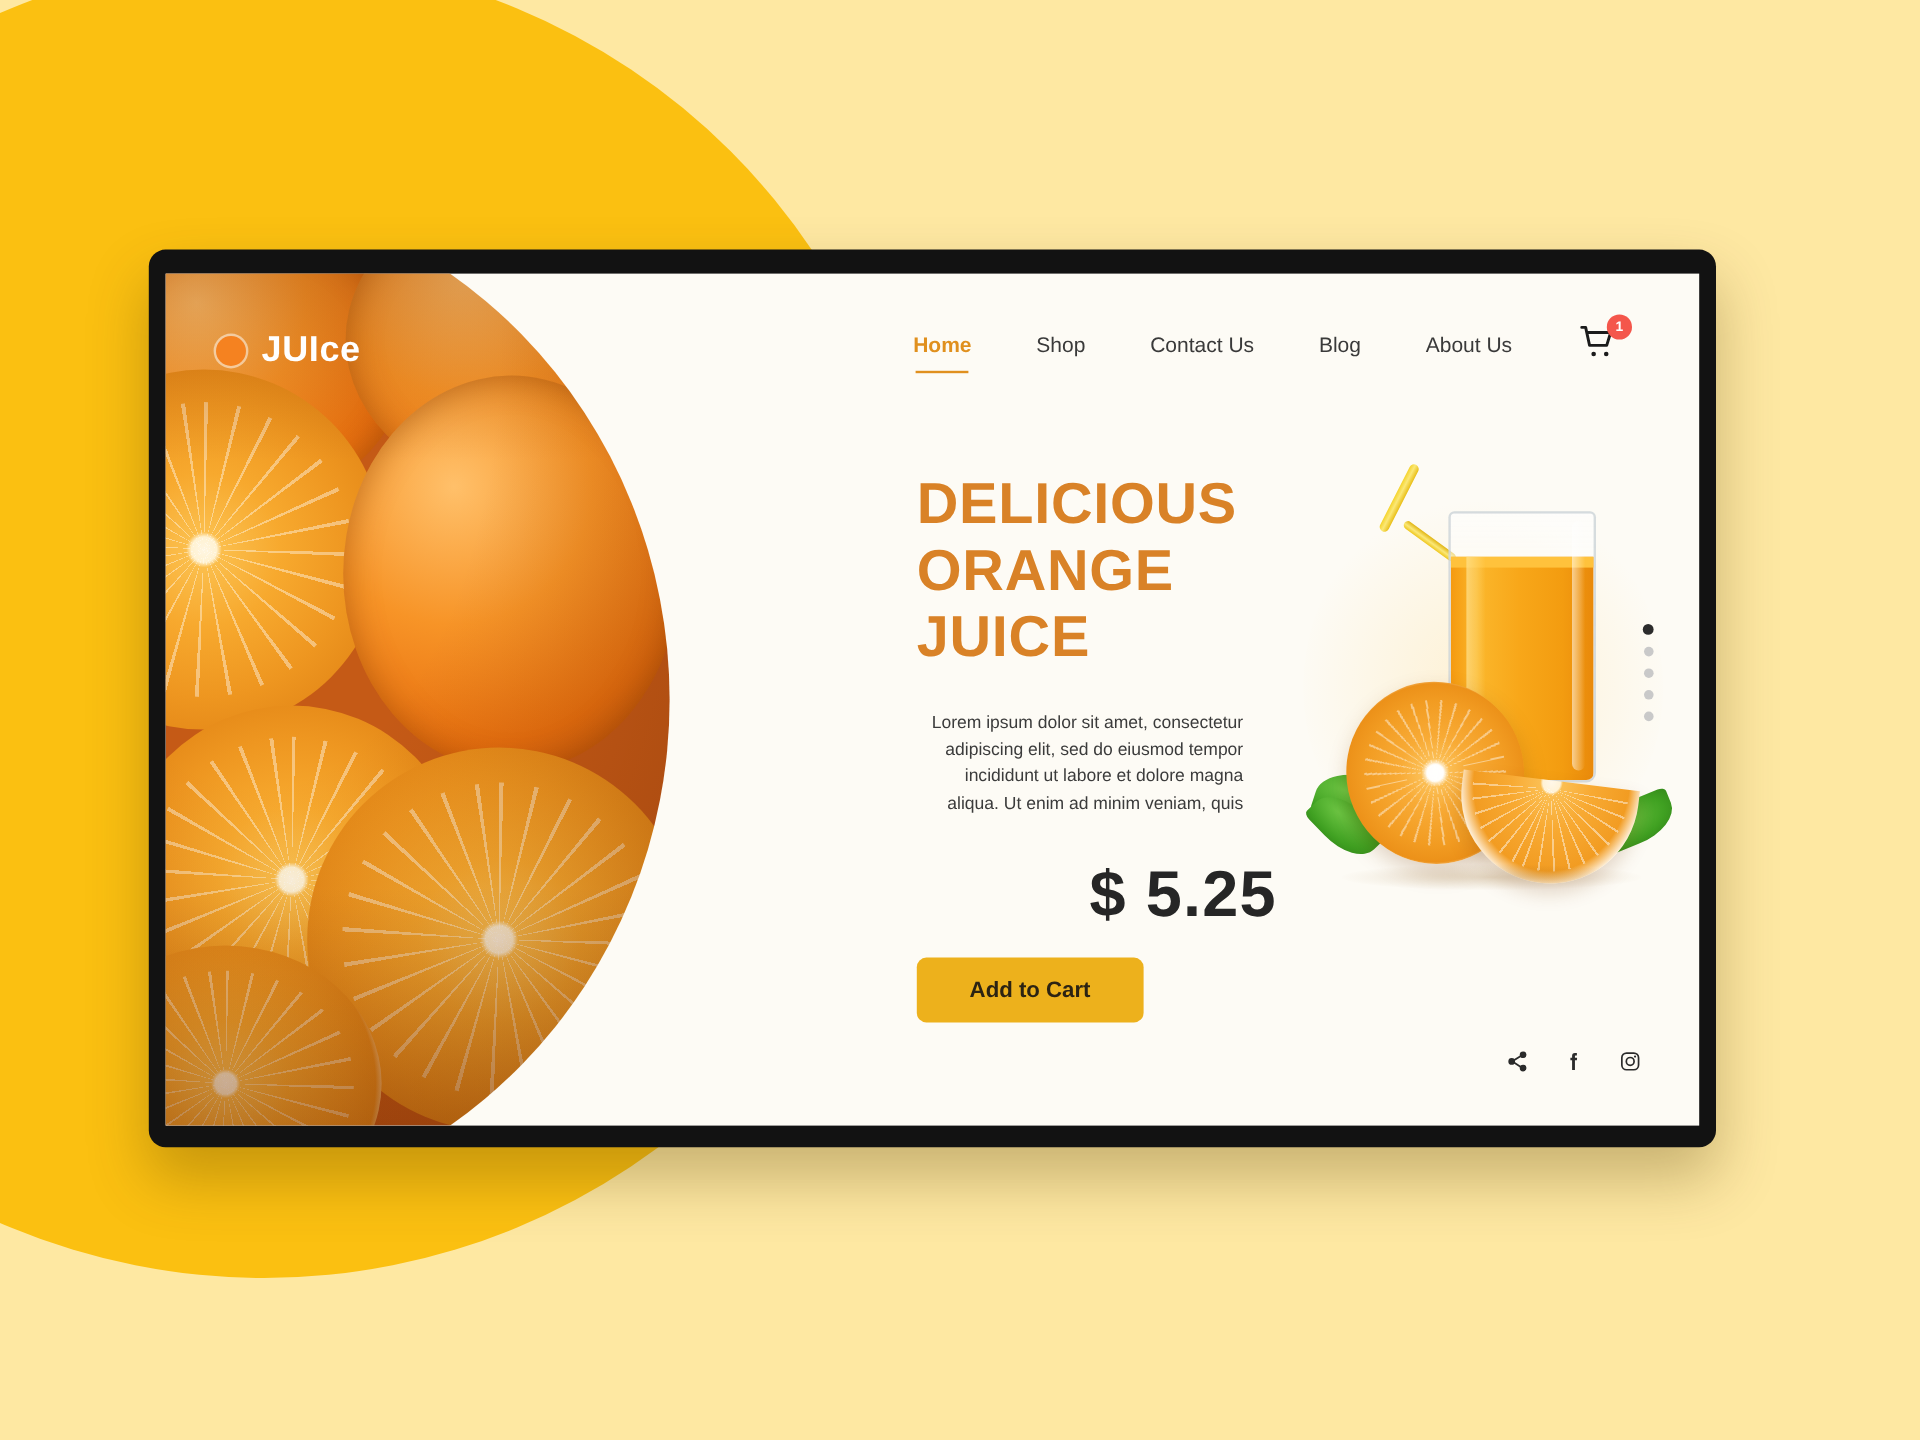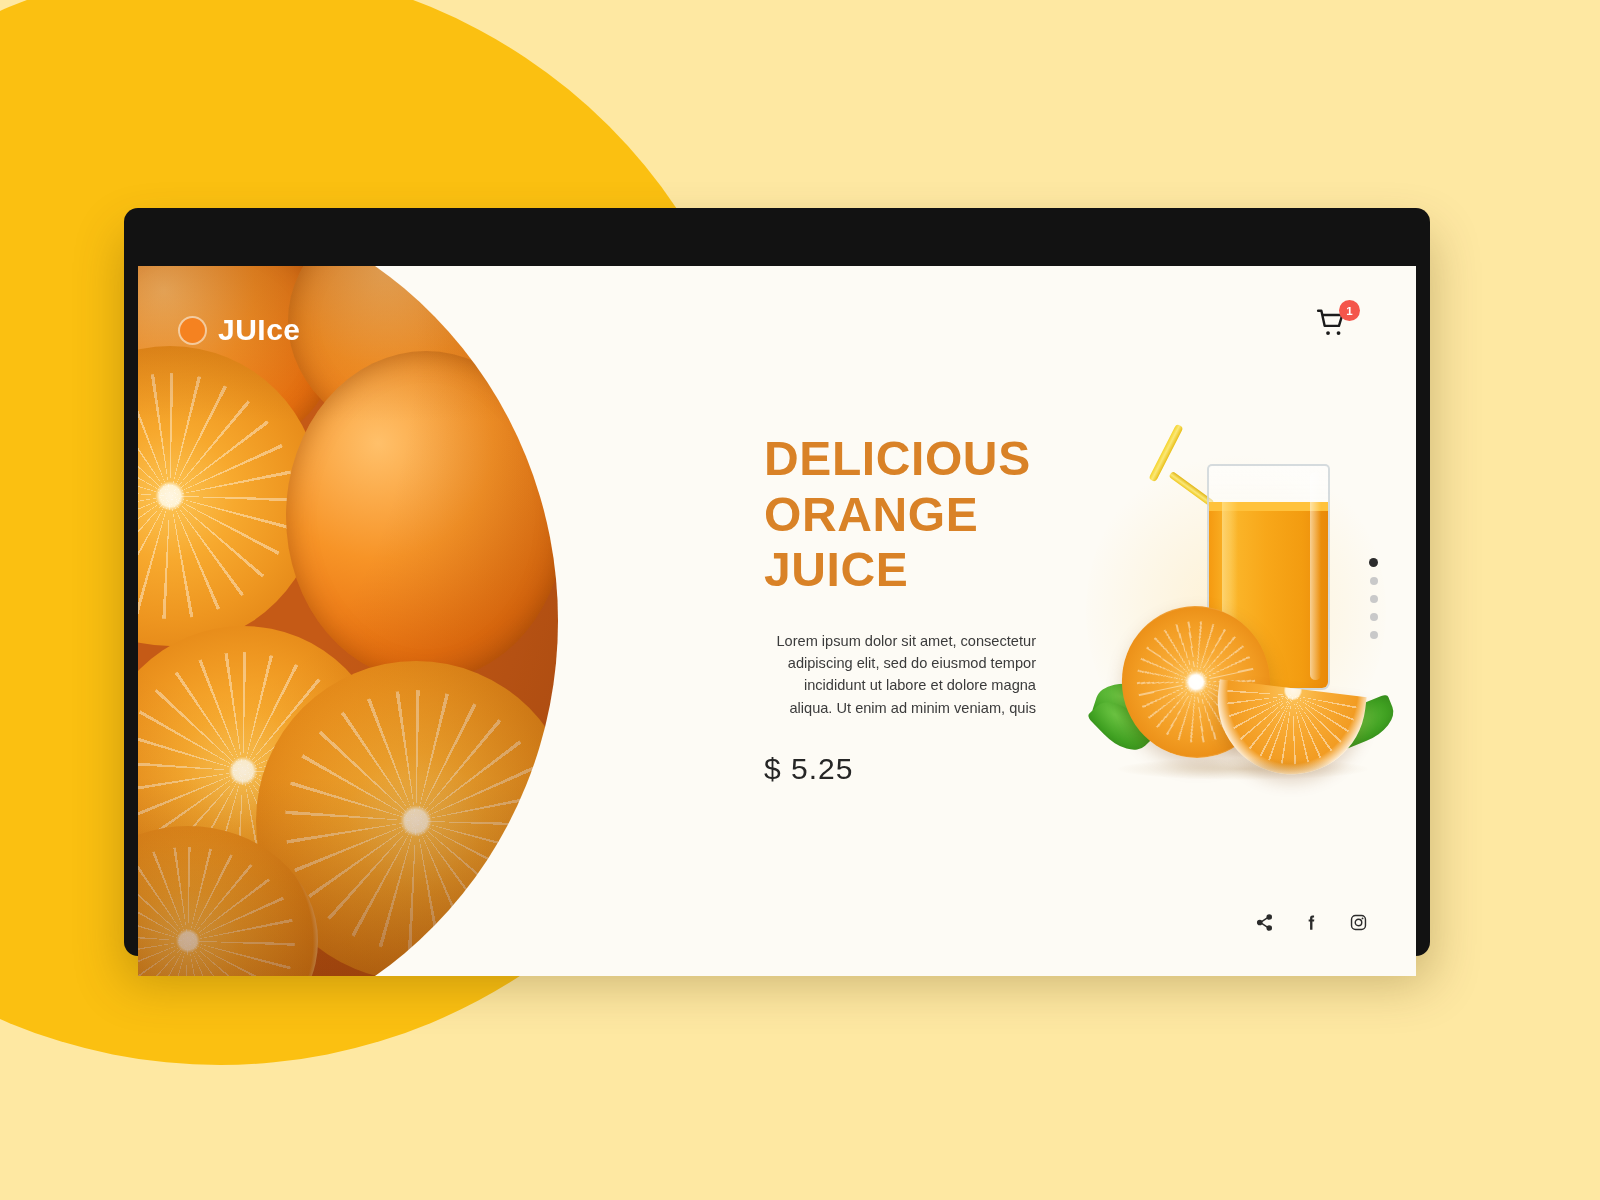--- a/index.html
+++ b/index.html
@@ -27,21 +27,20 @@
     background:#121212;
     border-radius:14px;
     padding:20px 14px 18px 14px;
     box-shadow:0 26px 50px rgba(80,55,0,.30);
   }
   #screen{
     position:relative;
     width:100%; height:100%;
     background:#FDFBF5;
     overflow:hidden;
-    margin-top:38px;
   }
 
   
   #hero-photo{
     position:absolute; left:0; top:0;
     width:430px; height:100%;
     overflow:hidden;
   }
   #hero-photo .clip{
     position:absolute; left:0; top:0;
@@ -171,23 +170,24 @@
     margin-top:32px;
     color:#3B3B3B;
     font-size:14.6px;
     line-height:1.52;
     width:272px;
     text-align:right;
   }
   #price{
     margin-top:33px;
     color:#262626;
-    font-size:30px;
-    font-weight:400;
+    font-size:54px;
+    font-weight:700;
     letter-spacing:1px;
+    text-align:right;
   }
   #cta{
     margin-top:22px;
     display:inline-block;
     background:#EDB11C;
     color:#2C2313;
     border:none;
     border-radius:8px;
     font-family:"Liberation Sans", sans-serif;
     font-size:18.5px;
@@ -359,39 +359,47 @@
     </div>
 
     <div id="logo">
       <span class="dot"></span>
       <span class="word">JUIce</span>
     </div>
 
     <div id="content">
 
       <nav id="navbar">
+        <ul id="nav-links">
+          <li class="nav-item active">Home</li>
+          <li class="nav-item">Shop</li>
+          <li class="nav-item">Contact Us</li>
+          <li class="nav-item">Blog</li>
+          <li class="nav-item">About Us</li>
+        </ul>
 
         <div id="cart-wrap">
           <span id="cart-badge">1</span>
           <svg width="36" height="34" viewBox="0 0 24 24" fill="none" stroke="#1B1B1B" stroke-width="1.7" stroke-linecap="round" stroke-linejoin="round">
             <path d="M2.2 3.4h2.3l2.3 10.6h10.1l2.3-7.6H6"></path>
             <circle cx="9.2" cy="19.1" r="1.35" fill="#1B1B1B" stroke="none"></circle>
             <circle cx="16.6" cy="19.1" r="1.35" fill="#1B1B1B" stroke="none"></circle>
           </svg>
         </div>
       </nav>
 
       <div id="hero-text">
         <h1 id="headline">
           <span>DELICIOUS</span><br>
           <span>ORANGE</span><br>
           <span>JUICE</span>
         </h1>
         <p id="subcopy">Lorem ipsum dolor sit amet, consectetur adipiscing elit, sed do eiusmod tempor incididunt ut labore et dolore magna aliqua. Ut enim ad minim veniam, quis</p>
         <div id="price">$ 5.25</div>
+        <button id="cta">Add to Cart</button>
       </div>
 
       <div id="product">
         <div id="prod-glow"></div>
         <div id="straw-a"></div>
         <div id="straw-b"></div>
         <div id="glass">
           <div id="juice"></div>
           <div id="glass-shine"></div>
         </div>

